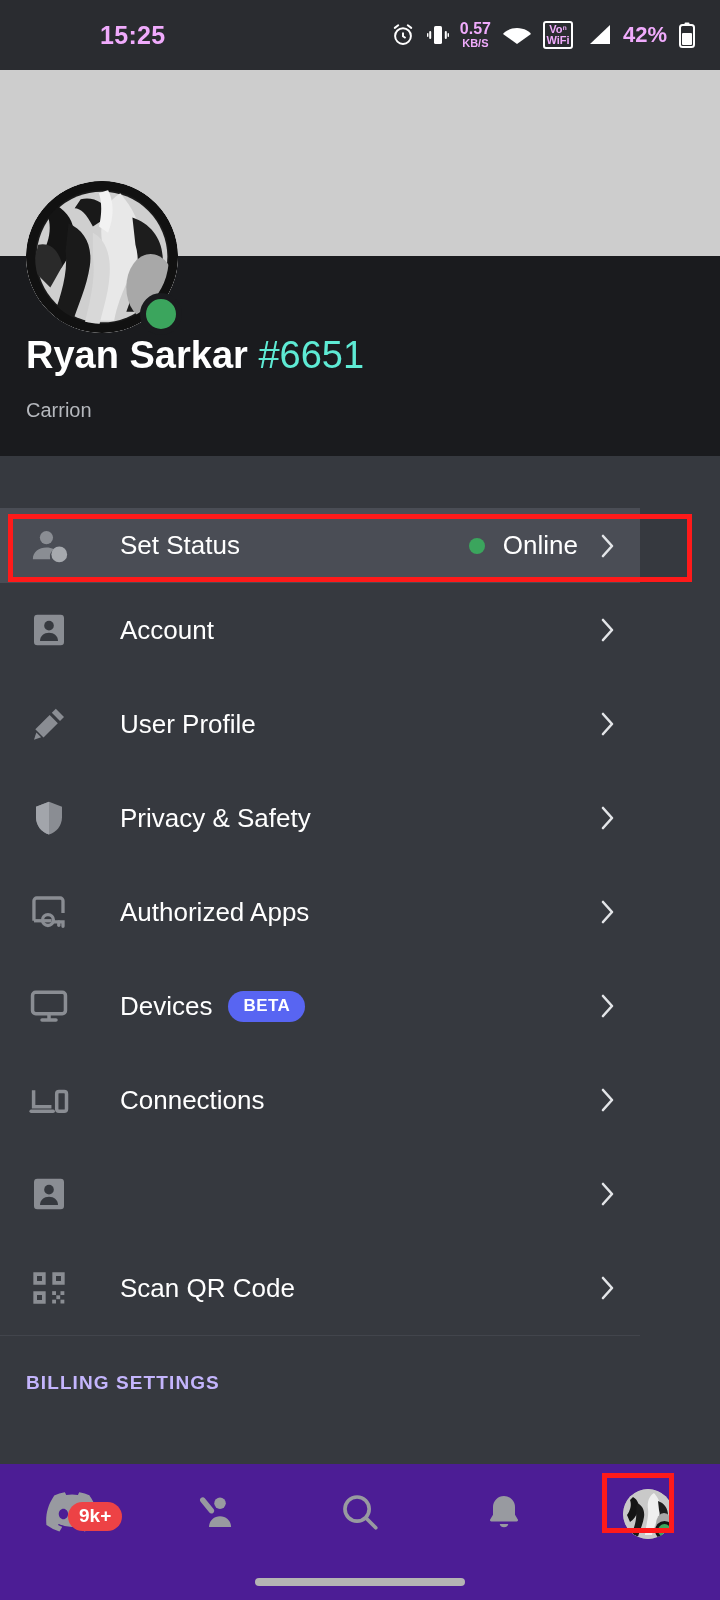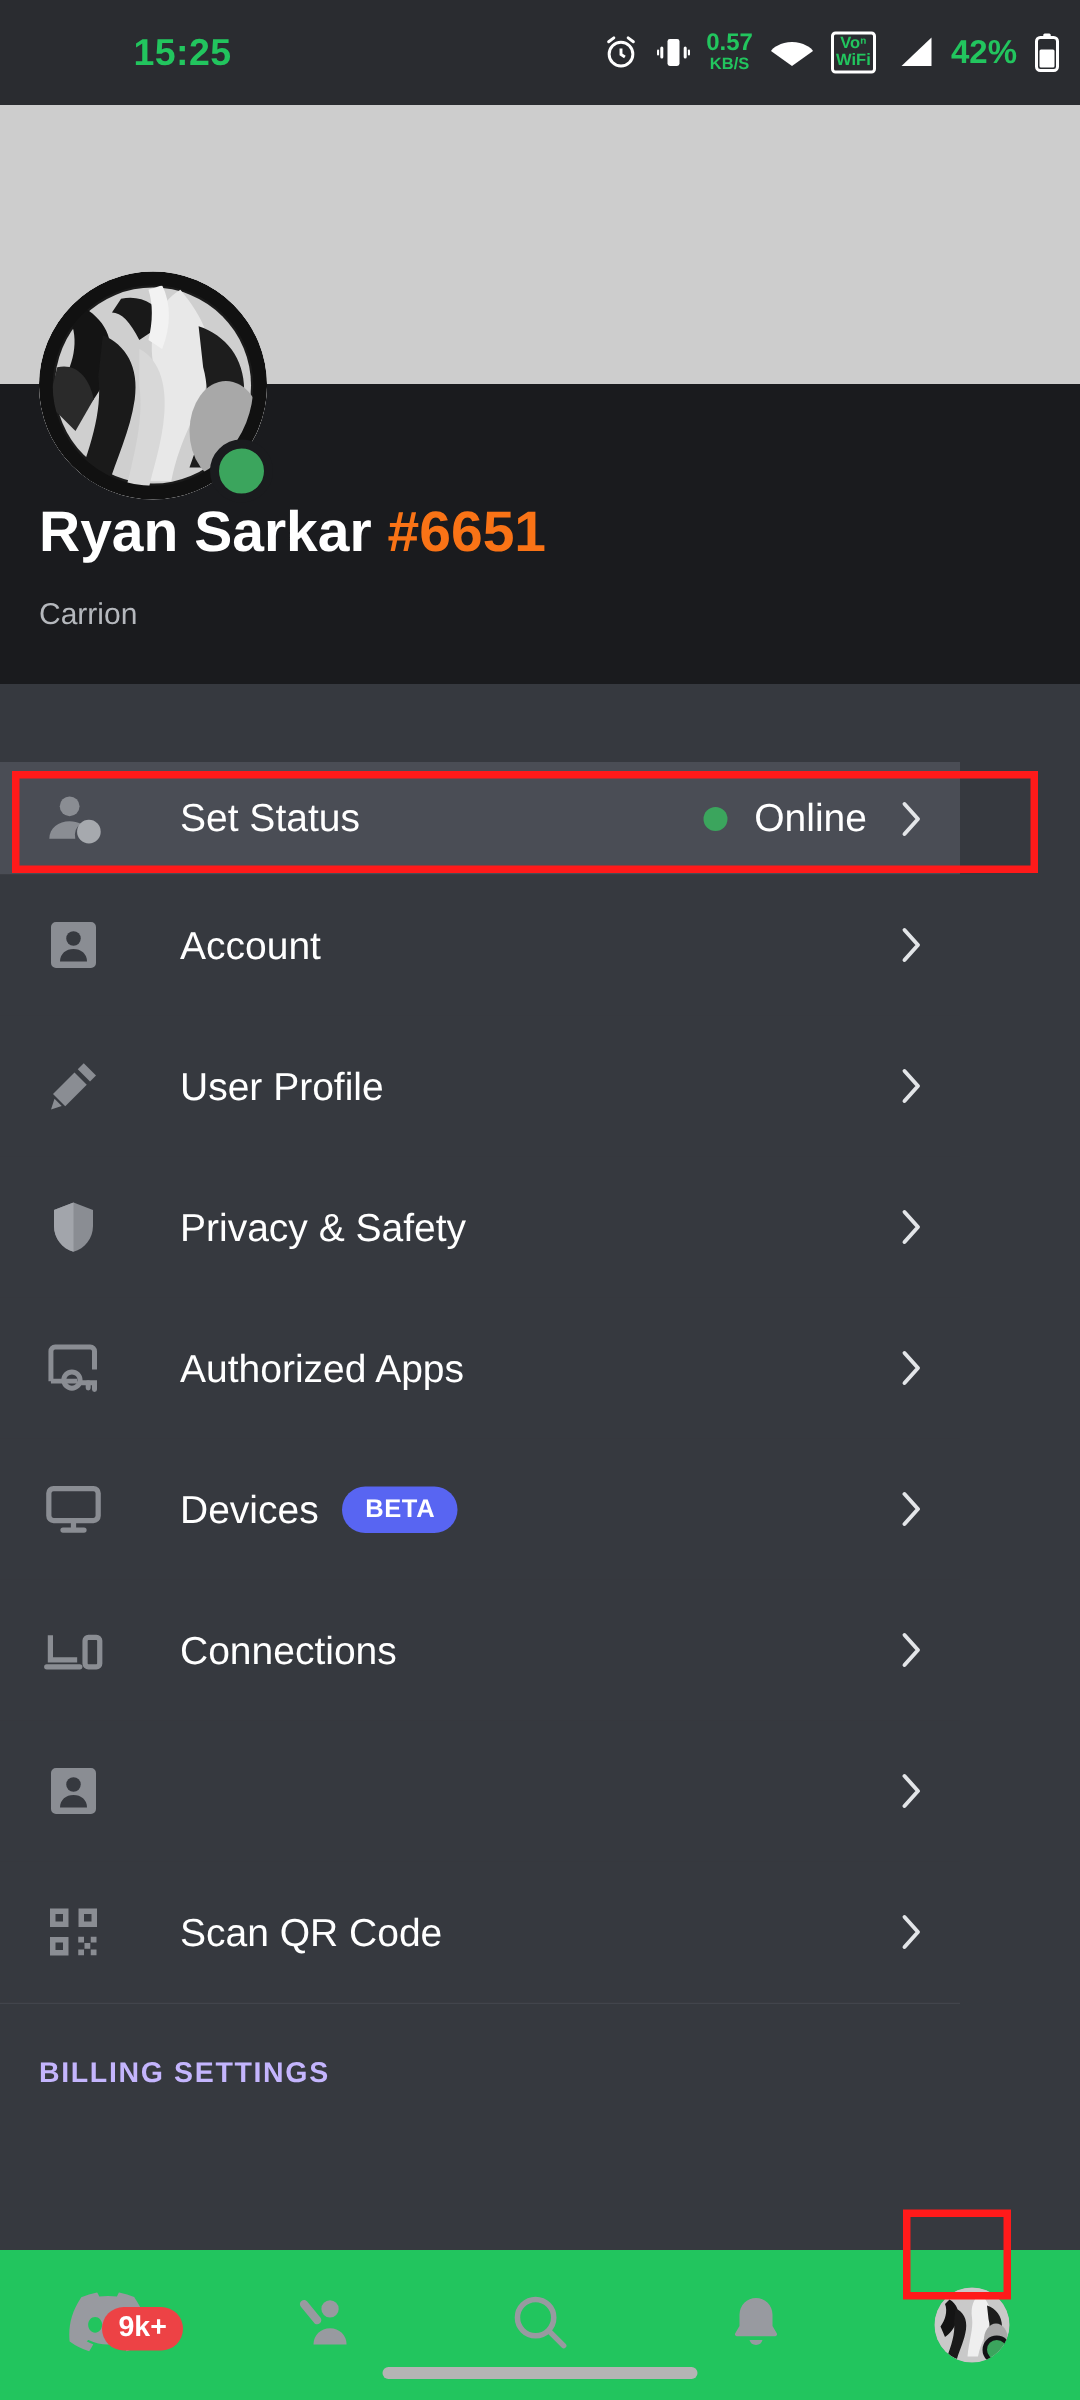--- a/index.html
+++ b/index.html
@@ -8,21 +8,21 @@
     background:#000;
     font-family:"Liberation Sans", sans-serif;
     overflow:hidden;
   }
   .phone { position:relative; width:720px; height:1600px; background:#36393f; }
 
   
   .statusbar {
     position:absolute; top:0; left:0; width:720px; height:70px;
     background:#2a2c30; display:flex; align-items:center;
-    padding:0 13px; color:#22c55e;
+    padding:0 24px; color:#f0abfc;
   }
   .sb-time { font-size:25px; font-weight:700; letter-spacing:.3px; margin-left:76px; }
   .sb-right { margin-left:auto; display:flex; align-items:center; gap:11px; }
   .sb-ico { display:flex; align-items:center; justify-content:center; }
   .netspeed { display:flex; flex-direction:column; align-items:center; line-height:1; }
   .netspeed .n1 { font-size:16px; font-weight:700; }
   .netspeed .n2 { font-size:11px; font-weight:700; margin-top:1px; }
   .vowifi {
     border:2px solid #fff; border-radius:3px; width:30px; height:28px;
     display:flex; flex-direction:column; align-items:center; justify-content:center;
@@ -46,21 +46,21 @@
   }
   .avatar svg { display:block; width:152px; height:152px; }
   .av-dot {
     position:absolute; right:-4px; bottom:-2px; width:42px; height:42px;
     border-radius:50%; background:#3ba55d; border:6px solid #1a1b1e;
   }
   .username {
     position:absolute; left:26px; top:78px;
     font-size:38px; font-weight:700; color:#fff; white-space:nowrap;
   }
-  .username .tag { color:#f97316; font-weight:700; }
+  .username .tag { color:#5eead4; font-weight:400; }
   .customstatus {
     position:absolute; left:26px; top:143px;
     font-size:20px; color:#b5b8bd;
   }
 
   
   .list { position:absolute; top:456px; left:0; width:640px; bottom:0; background:#36393f; }
   .gap { height:52px; background:#36393f; }
 
   .row {
@@ -84,22 +84,22 @@
   .chev svg { display:block; }
 
   .divider { height:1px; background:#42454c; margin-left:0; }
   .section-head {
     padding:36px 26px 0;
     font-size:19px; font-weight:700; letter-spacing:1.1px; color:#c4b5fd;
   }
 
   
   .bottomnav {
-    position:absolute; bottom:0; left:0; width:720px; height:100px;
-    background:#22c55e; display:flex; align-items:flex-start;
+    position:absolute; bottom:0; left:0; width:720px; height:136px;
+    background:#4c1d95; display:flex; align-items:flex-start;
   }
   .navitem {
     flex:1; height:100px; display:flex; align-items:center; justify-content:center;
     position:relative;
   }
   .navbadge {
     position:absolute; background:#ed4245; color:#fff; font-size:19px; font-weight:700;
     border-radius:20px; padding:3px 11px 4px; left:50%; top:38px; margin-left:-4px;
   }
   .nav-avatar {

